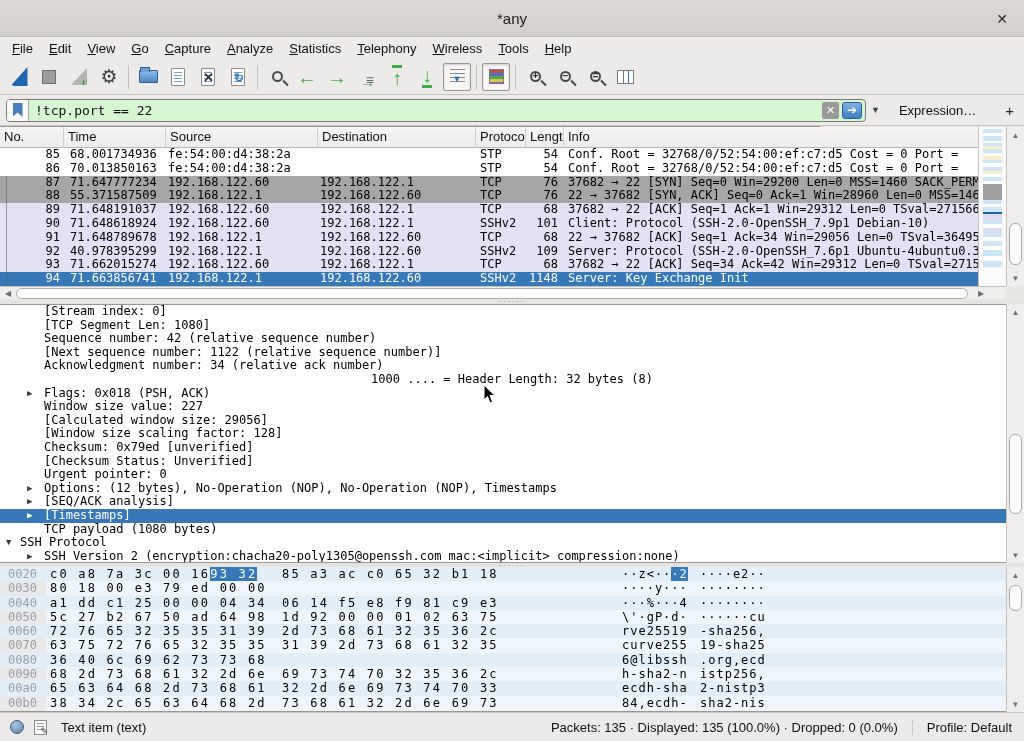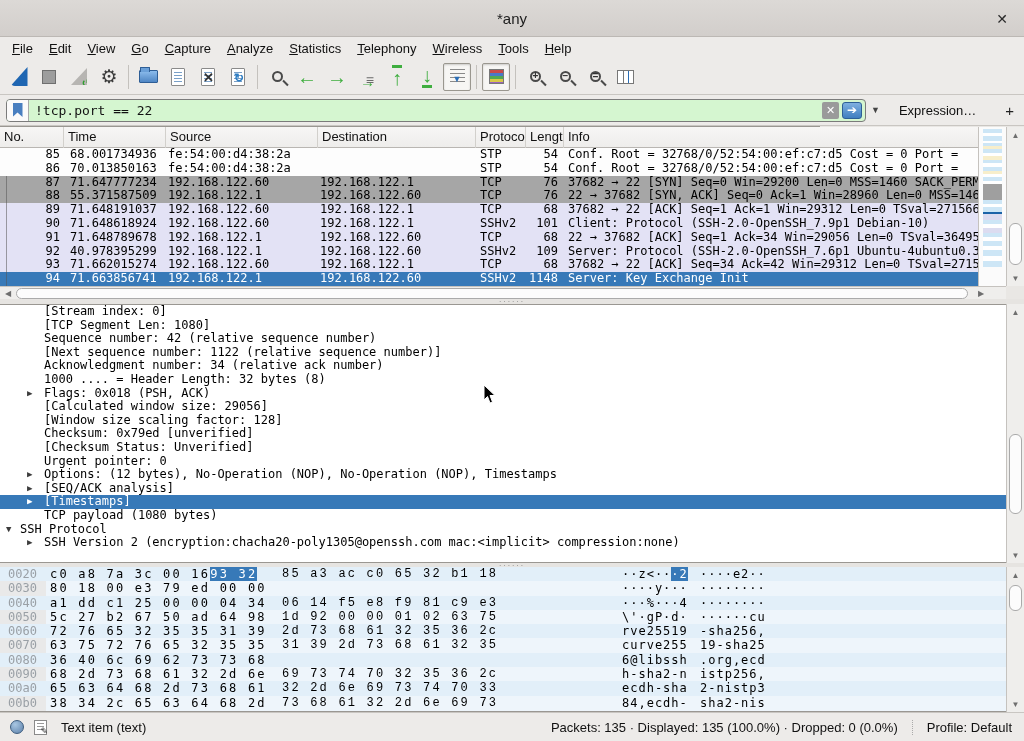--- a/index.html
+++ b/index.html
@@ -132,21 +132,21 @@
 
   
   #hexpane { position:absolute; left:0; top:567px; width:1024px; height:145px; background:#eef5fb;
     border-bottom:1px solid #9a9792; overflow:hidden; font-family:"DejaVu Sans Mono",monospace; font-size:12px; }
   #hex-offcol { position:absolute; left:0; top:0; width:46px; height:100%; background:#e9e9e9; }
   .hrow { position:relative; height:14.3px; line-height:14.3px; white-space:nowrap; }
   .hrow:nth-child(odd) { background:#e2eff9; }
   .hrow span { position:absolute; top:0; }
   .h-off { left:8px; color:#9aa0a6; }
   .h-g1 { left:50px; letter-spacing:2.2px; }
-  .h-g2 { left:282px; letter-spacing:2.2px;font-family:Liberation Mono, monospace; }
+  .h-g2 { left:282px; letter-spacing:2.2px; }
   .h-a1 { left:622px; letter-spacing:1px; }
   .h-a2 { left:700px; letter-spacing:1px; }
   .hsel { background:#3779b8; color:#fff; }
 
   
   #statusbar { position:absolute; left:0; top:712px; width:1024px; height:29px; background:#edebe9;
     border-top:1px solid #c9c6c2; display:flex; align-items:center; font-size:13px; color:#111; }
   #expert-dot { width:14px; height:14px; border-radius:50%; margin-left:10px;
     background:radial-gradient(circle at 35% 30%, #a8c6e2, #5e82ab); border:1px solid #3c5c7e; }
   #comment-icon { width:13px; height:15px; background:#fff; border:1px solid #8a8a8a; margin-left:10px; position:relative; }
@@ -419,22 +419,23 @@
   </div>
 
   <div class="splitter" style="top:299px; height:5px;">······</div>
 
   <div id="details">
       <div class="dline" style="padding-left: 44px;">[Stream index: 0]</div>
       <div class="dline" style="padding-left: 44px;">[TCP Segment Len: 1080]</div>
       <div class="dline" style="padding-left: 44px;">Sequence number: 42    (relative sequence number)</div>
       <div class="dline" style="padding-left: 44px;">[Next sequence number: 1122    (relative sequence number)]</div>
       <div class="dline" style="padding-left: 44px;">Acknowledgment number: 34    (relative ack number)</div>
-      <div class="dline" style="padding-left: 44px;">1000 .... = Header Length: 32 bytes (8)</div>
+      <div class="dline" style=" text-align: center;">1000 .... = Header Length: 32 bytes (8)</div>
       <div class="dline" style="padding-left: 44px;"><span class="tri" style="left: 27px;">▶</span>Flags: 0x018 (PSH, ACK)</div>
+      <div class="dline" style="padding-left: 44px;">Window size value: 227</div>
       <div class="dline" style="padding-left: 44px;">[Calculated window size: 29056]</div>
       <div class="dline" style="padding-left: 44px;">[Window size scaling factor: 128]</div>
       <div class="dline" style="padding-left: 44px;">Checksum: 0x79ed [unverified]</div>
       <div class="dline" style="padding-left: 44px;">[Checksum Status: Unverified]</div>
       <div class="dline" style="padding-left: 44px;">Urgent pointer: 0</div>
       <div class="dline" style="padding-left: 44px;"><span class="tri" style="left: 27px;">▶</span>Options: (12 bytes), No-Operation (NOP), No-Operation (NOP), Timestamps</div>
       <div class="dline" style="padding-left: 44px;"><span class="tri" style="left: 27px;">▶</span>[SEQ/ACK analysis]</div>
       <div class="dline sel" style="padding-left: 44px;"><span class="tri" style="left: 27px;">▶</span>[Timestamps]</div>
       <div class="dline" style="padding-left: 44px;">TCP payload (1080 bytes)</div>
       <div class="dline" style="padding-left: 20px;"><span class="tri" style="left: 6px;">▼</span>SSH Protocol</div>

